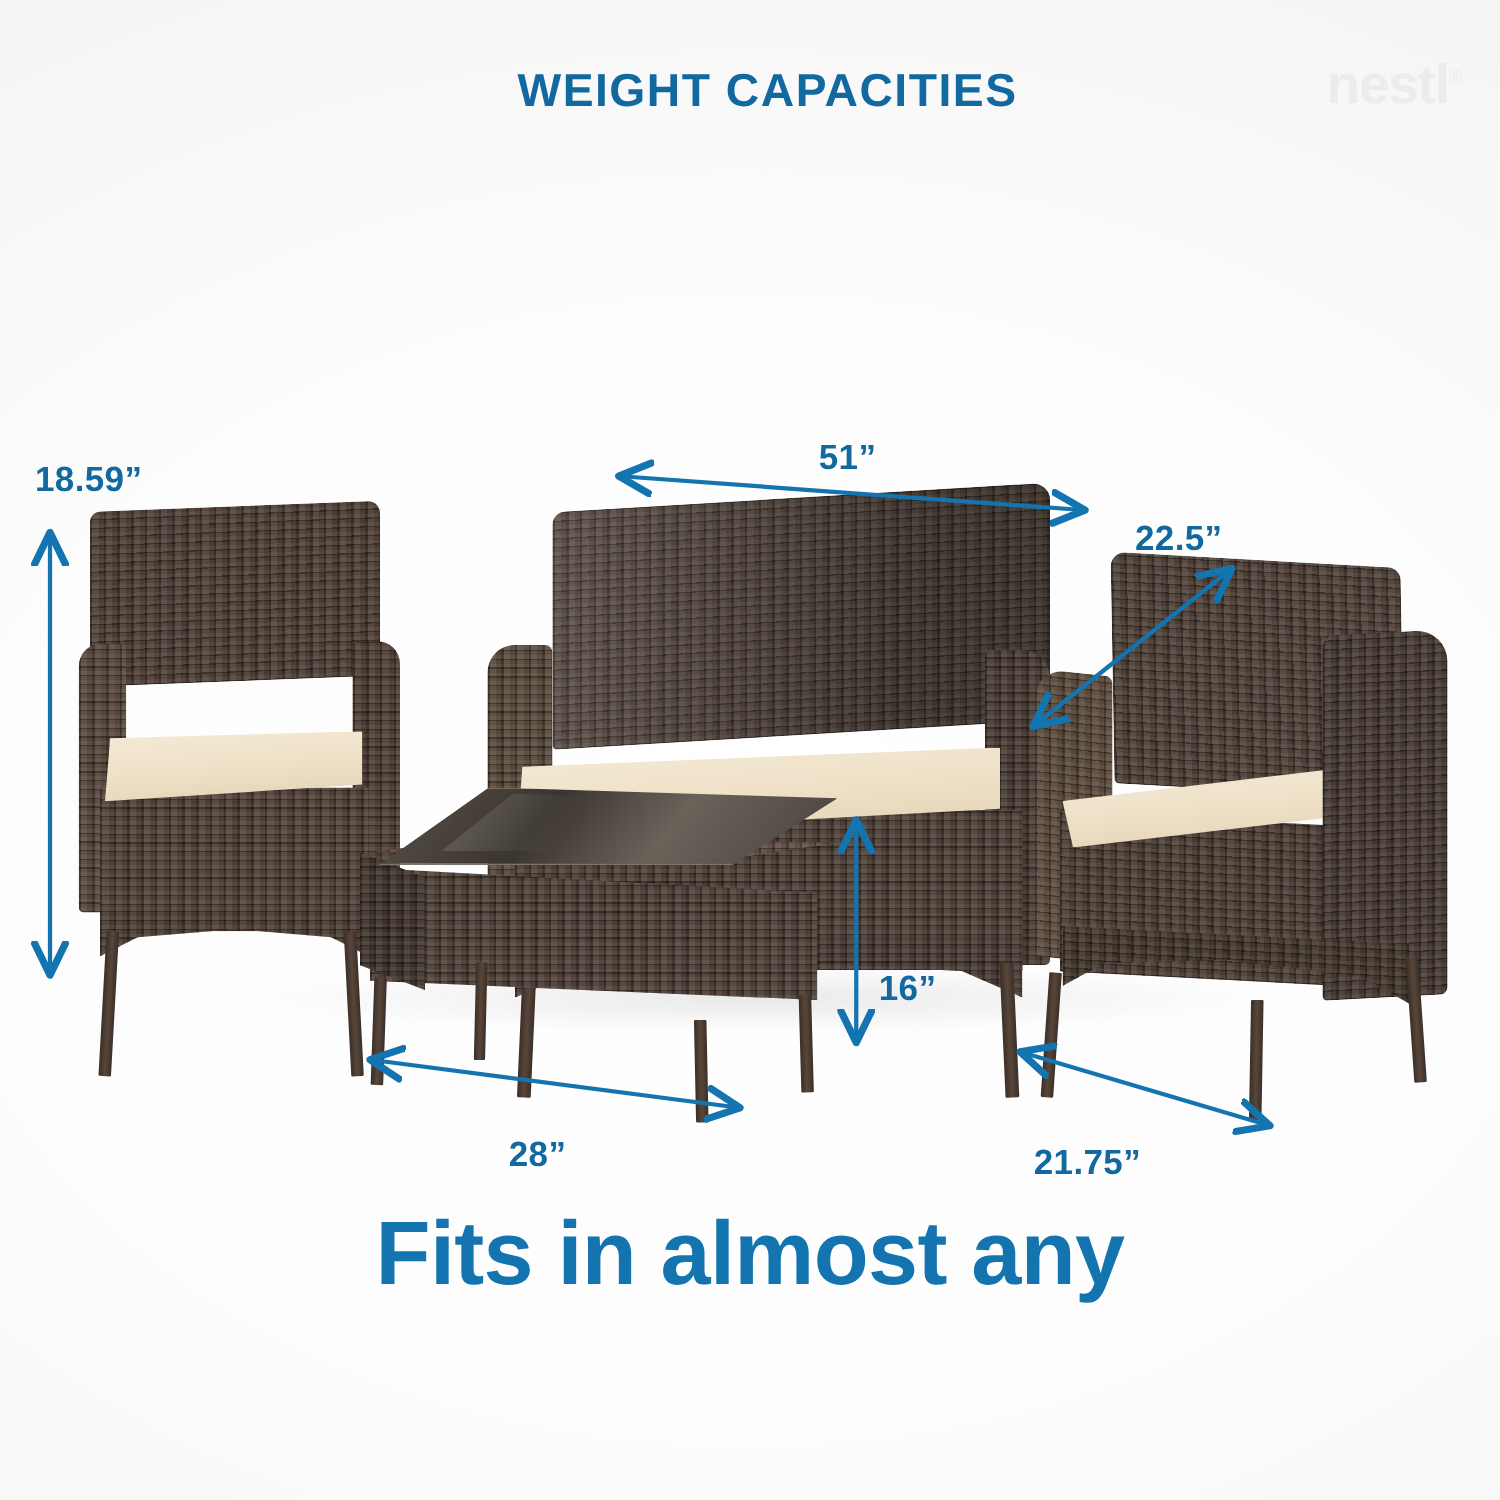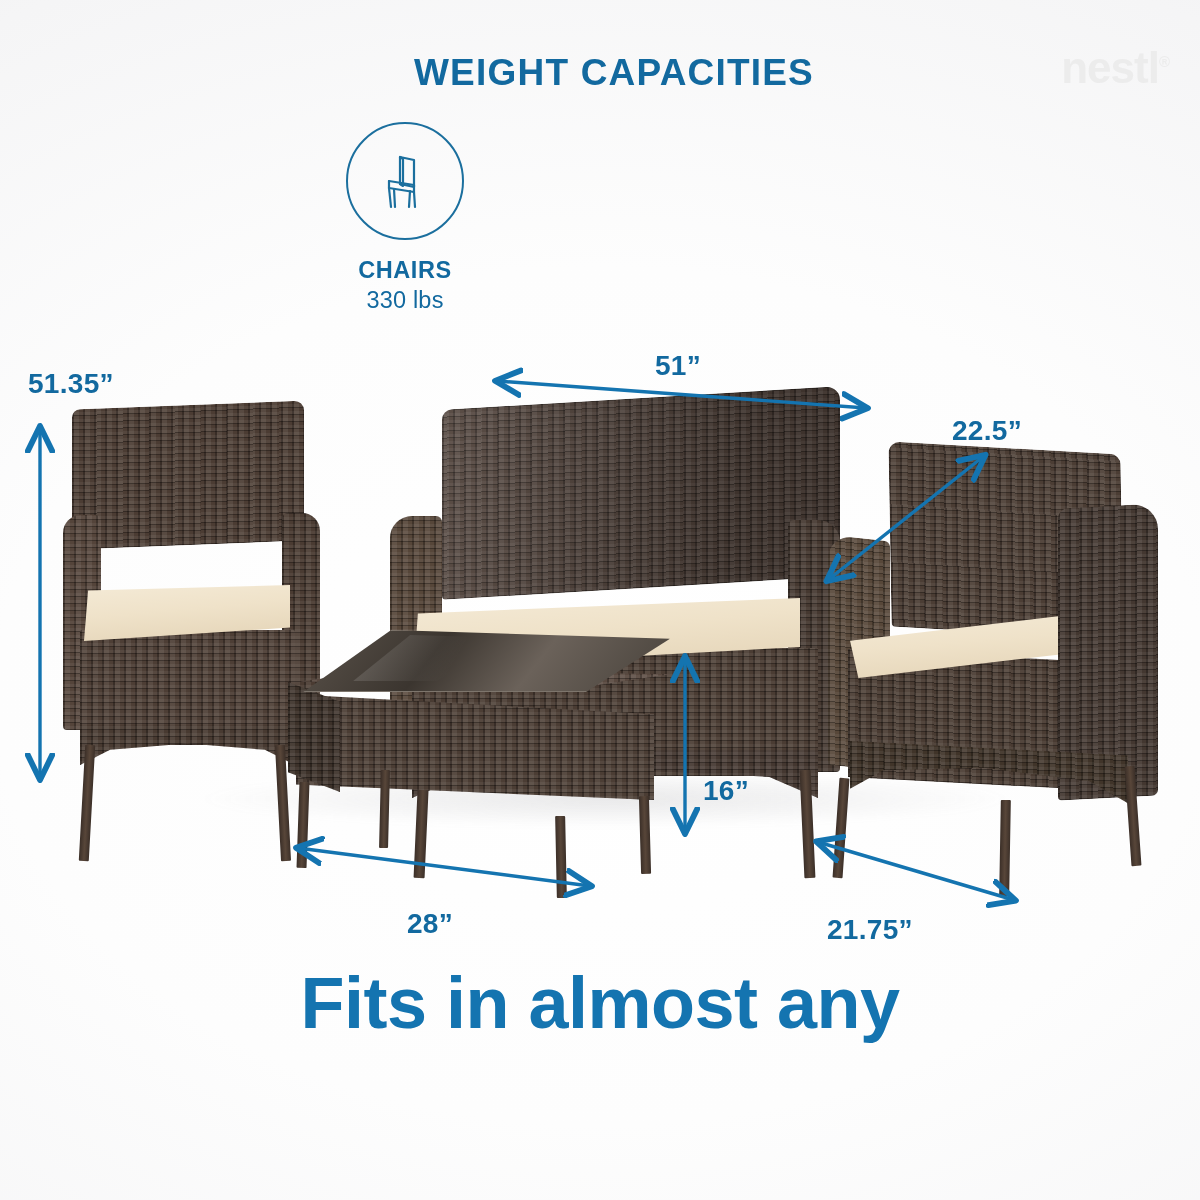--- a/index.html
+++ b/index.html
@@ -229,21 +229,21 @@
   #chairR .lgC{ left:300px; top:318px; width:10px; height:100px; transform:rotate(-4deg); }
 
   
   .dimsvg{ position:absolute; left:0; top:0; width:1200px; height:1200px; pointer-events:none; }
   .dimlabel{
     position:absolute; color:#12699f; font-weight:700;
     font-size:28px; letter-spacing:.3px; white-space:nowrap;
   }
   #lbl-3275{ left:28px; top:368px; }
   #lbl-41  { left:655px; top:350px; }
-  #lbl-225 { left:952px; top:415px; }
+  #lbl-225 { left:908px; top:415px; }
   #lbl-16  { left:703px; top:775px; }
   #lbl-28  { left:407px; top:908px; }
   #lbl-2175{ left:827px; top:873px;margin-top:41px; }
 
   
   .headline{
     position:absolute; left:0; right:0; top:965px;
     text-align:center; color:#1474b0;
     font-size:72px; font-weight:700; line-height:1.08;
     letter-spacing:-.5px;
@@ -256,38 +256,20 @@
 <div id="stage">
 
   <div class="logo">
     <span>nestl</span><span class="reg">®</span>
   </div>
 
   <div class="cap-title">WEIGHT CAPACITIES</div>
 
   <div class="caps">
 
-    <div class="cap">
-      <div class="cap-circle">
-        <svg width="72" height="72" viewBox="0 0 72 72">
-          <g fill="none" stroke="#1b6f9e" stroke-width="2.2" stroke-linejoin="round" stroke-linecap="round">
-            <path d="M31 12 L45 15 L45 42 L31 39 Z"></path>
-            <path d="M31 12 L34 14 L34 41 L31 39"></path>
-            <path d="M20 36 L45 40"></path>
-            <path d="M20 36 L20 43 L45 47 L45 40"></path>
-            <path d="M20 43 L22 62"></path>
-            <path d="M25 44 L26 62"></path>
-            <path d="M41 46 L40 62"></path>
-            <path d="M45 47 L46 62"></path>
-          </g>
-        </svg>
-      </div>
-      <div class="cap-name">CHAIRS</div>
-      <div class="cap-val">330 lbs</div>
-    </div>
 
 
 
   </div>
 
   <div class="scene">
     <div class="floor-shadow"></div>
 
     <div id="chairL">
       <div class="wk back"></div>
@@ -356,21 +338,21 @@
       <line x1="828" y1="580" x2="984" y2="456" marker-start="url(#ah2)" marker-end="url(#ah)"></line>
 
       <line x1="685" y1="658" x2="685" y2="832" marker-start="url(#ah2)" marker-end="url(#ah)"></line>
 
       <line x1="298" y1="848" x2="590" y2="886" marker-start="url(#ah2)" marker-end="url(#ah)"></line>
 
       <line x1="818" y1="842" x2="1014" y2="900" marker-start="url(#ah2)" marker-end="url(#ah)"></line>
     </g>
   </svg>
 
-  <div class="dimlabel" id="lbl-3275">51.35”</div>
+  <div class="dimlabel" id="lbl-3275">18.59”</div>
   <div class="dimlabel" id="lbl-41">51”</div>
   <div class="dimlabel" id="lbl-225">22.5”</div>
   <div class="dimlabel" id="lbl-16">16”</div>
   <div class="dimlabel" id="lbl-28">28”</div>
   <div class="dimlabel" id="lbl-2175">21.75”</div>
 
   <div class="headline">
     <span>Fits in almost any</span>
   </div>
 

